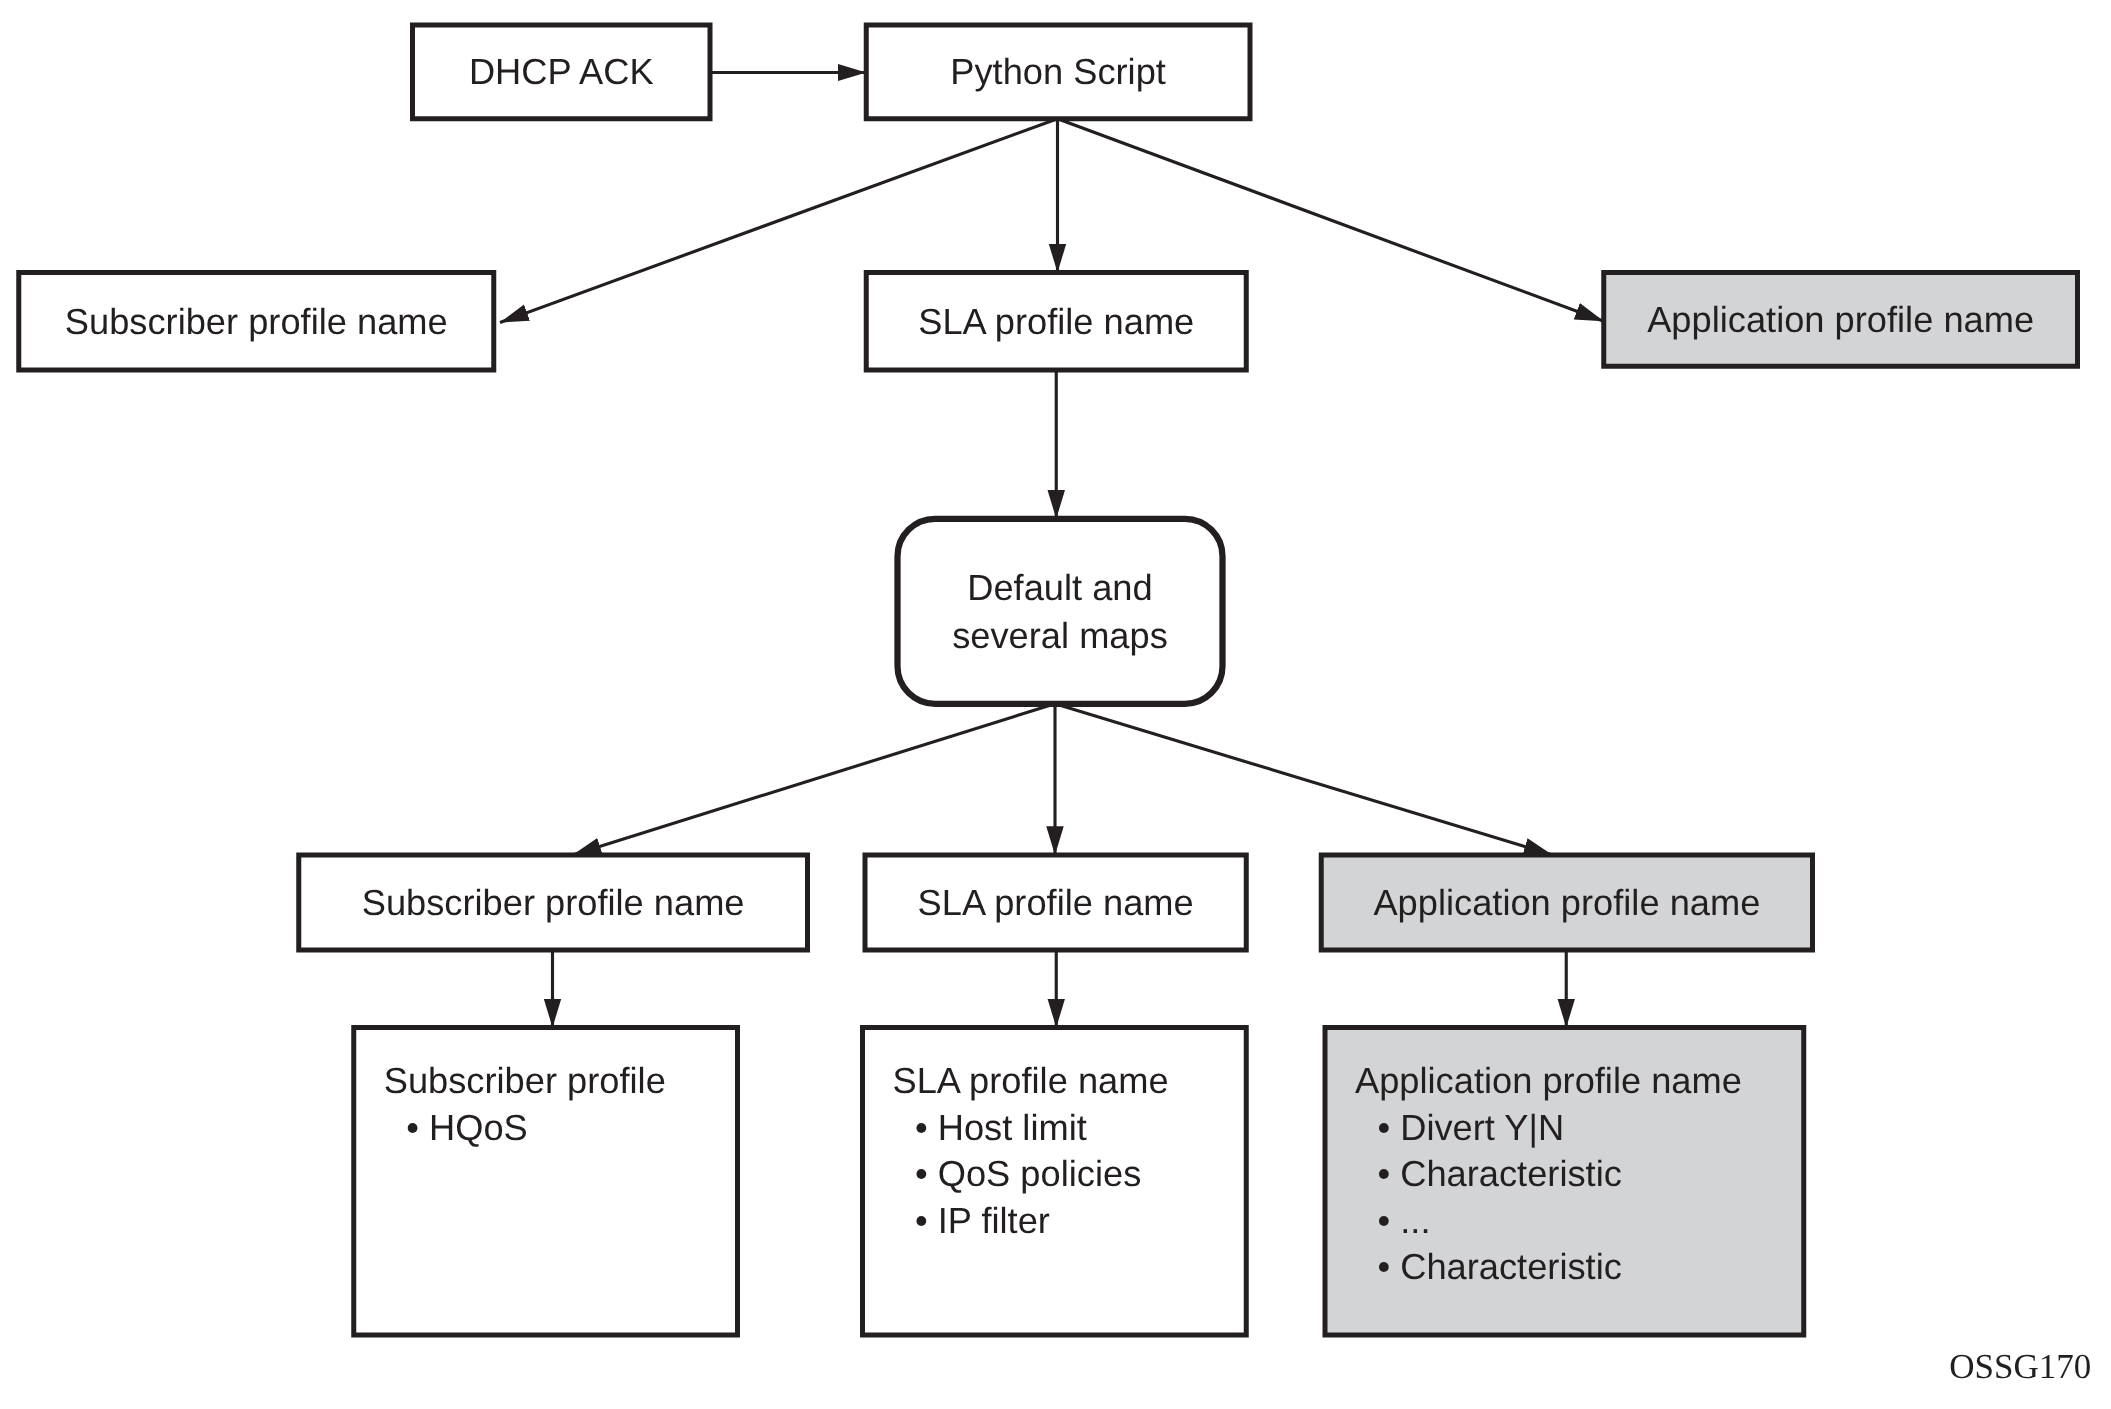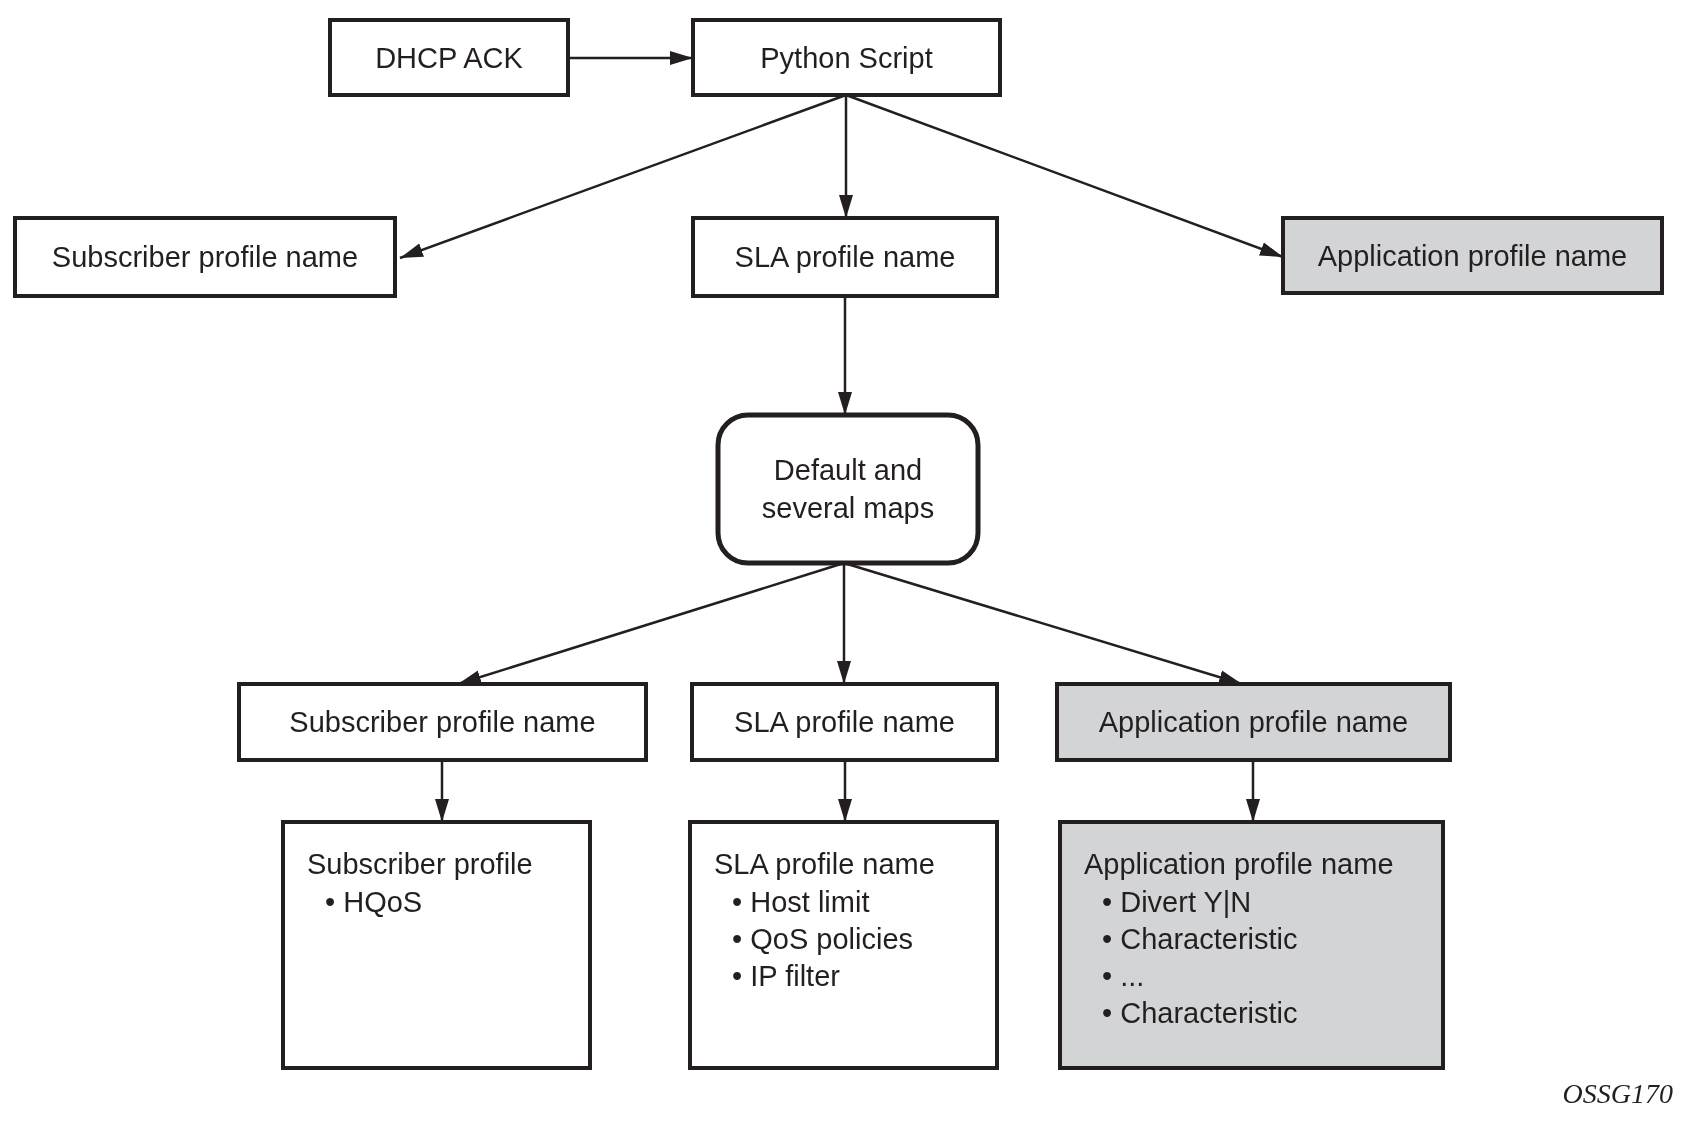--- a/index.html
+++ b/index.html
@@ -22,21 +22,20 @@
   }
   svg#diagram-svg text {
     font-family: "Liberation Sans", sans-serif;
     font-size: 29px;
   }
   .figure-code {
     position: absolute;
     right: 16px;
     top: 1078px;
     font-family: "Liberation Serif", serif;
-    font-style: italic;
     font-size: 28px;
     color: #231f20;
   }
 </style>
 </head>
 <body>
 
 <div class="stage">
   <svg id="diagram-svg" width="1689" height="1127" viewBox="0 0 1689 1127">
     <defs>

